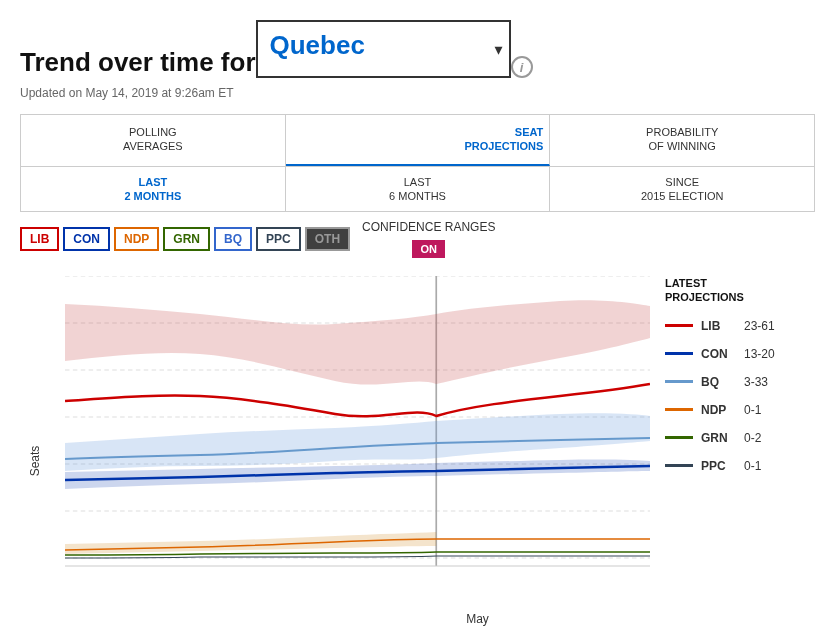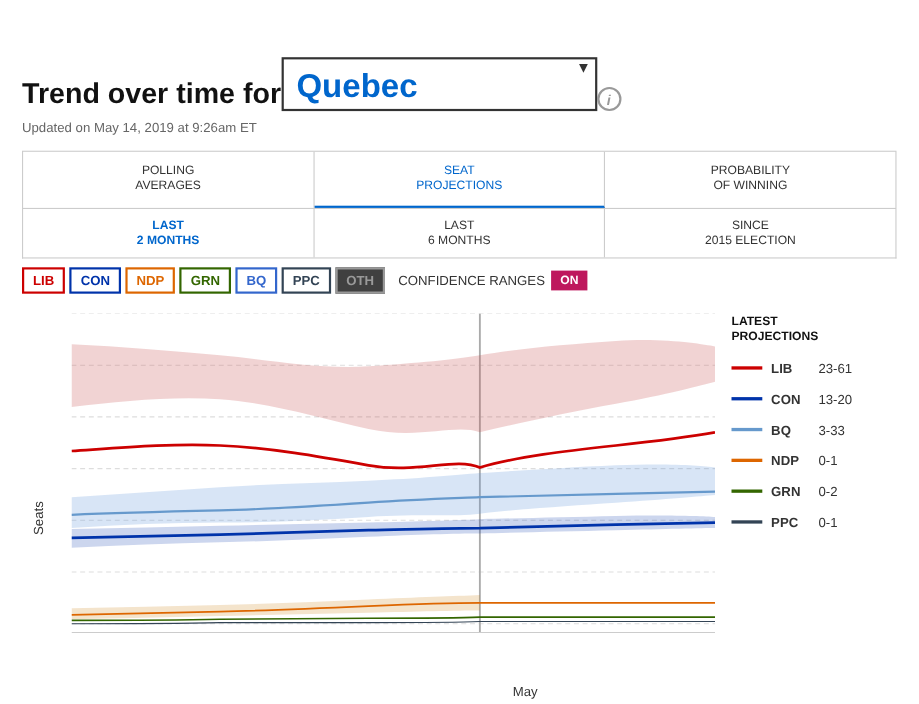--- a/index.html
+++ b/index.html
@@ -2,21 +2,21 @@
 <html><head>
   <meta charset="utf-8">
   <style>
     * { box-sizing: border-box; margin: 0; padding: 0; }
     body { font-family: Arial, sans-serif; background: #fff; width: 835px; min-height: 640px; overflow: hidden; }
 
     .container { padding: 20px 20px 10px 20px; }
 
     .title-row { display: flex; align-items: flex-end; gap: 0; margin-bottom: 8px; }
     .title-text { font-size: 26px; font-weight: bold; color: #111; }
-    .region-select { border: 2px solid #333; padding: 8px 30px 4px 12px; font-size: 30px; font-weight: bold; color: #0066cc; appearance: none; -webkit-appearance: none; cursor: pointer; position: relative; background: #fff; margin-top: 32px; }
+    .region-select { border: 2px solid #333; padding: 8px 30px 16px 12px; font-size: 26px; font-weight: bold; color: #0066cc; appearance: none; -webkit-appearance: none; cursor: pointer; position: relative; background: #fff; }
     .select-wrapper { position: relative; display: inline-block; }
     .select-wrapper::after { content: '▾'; position: absolute; right: 8px; top: 50%; transform: translateY(-50%); color: #333; pointer-events: none; font-size: 16px; }
     .info-icon { width: 22px; height: 22px; border: 2px solid #999; border-radius: 50%; display: flex; align-items: center; justify-content: center; color: #999; font-size: 13px; font-style: italic; font-weight: bold; cursor: pointer; }
 
     .updated-text { font-size: 12px; color: #666; margin-bottom: 14px; }
 
     .tabs-row { display: flex; border: 1px solid #ccc; margin-bottom: 0; }
     .tab { flex: 1; text-align: center; padding: 10px 6px; font-size: 11px; font-weight: normal; color: #333; cursor: pointer; border-right: 1px solid #ccc; text-transform: uppercase; line-height: 1.3; }
     .tab:last-child { border-right: none; }
     .tab.active { color: #0066cc; font-weight: bold; border-bottom: 2px solid #0066cc; }
@@ -29,21 +29,21 @@
     .party-filter-row { display: flex; align-items: center; gap: 4px; margin: 8px 0; flex-wrap: wrap; }
     .party-btn { padding: 3px 8px; font-size: 12px; font-weight: bold; border: 2px solid #ccc; background: #fff; cursor: pointer; }
     .party-btn.lib { border-color: #cc0000; color: #cc0000; }
     .party-btn.con { border-color: #0033aa; color: #0033aa; }
     .party-btn.ndp { border-color: #dd6600; color: #dd6600; }
     .party-btn.grn { border-color: #336600; color: #336600; }
     .party-btn.bq { border-color: #3366cc; color: #3366cc; }
     .party-btn.ppc { border-color: #334455; color: #334455; }
     .party-btn.oth { border-color: #999; color: #999; background: #404040; }
 
-    .confidence-toggle { display: flex; align-items: center; gap: 6px; margin-left: 8px; }
+    .confidence-toggle { display: flex; align-items: center; gap: 6px; margin-left: 8px; flex-direction: column; }
     .confidence-label { font-size: 12px; color: #333; text-transform: uppercase; }
     .toggle-on { background: #be185d; color: #fff; padding: 3px 8px; font-size: 11px; font-weight: bold; border: none; cursor: pointer; }
 
     .chart-legend-wrapper { display: flex; gap: 0; }
 
     .chart-area { flex: 1; position: relative; padding: 10px 0 30px 45px; }
     .chart-svg { width: 100%; height: 330px; }
 
     .y-axis-label { position: absolute; left: 0; top: 50%; transform: translateY(-50%) rotate(-90deg); font-size: 12px; color: #333; white-space: nowrap; }
 
@@ -72,21 +72,21 @@
         <option>Alberta</option>
       </select>
     </div>
     <div class="info-icon">i</div>
   </div>
 
   <div class="updated-text">Updated on May 14, 2019 at 9:26am ET</div>
 
   <div class="tabs-row">
     <div class="tab">POLLING<br>AVERAGES</div>
-    <div class="tab active" style="color:#0066cc;font-weight:normal;">SEAT<br>PROJECTIONS</div>
+    <div class="tab active" style="color:#0066cc;font-weight:bold;text-align:right;">SEAT<br>PROJECTIONS</div>
     <div class="tab">PROBABILITY<br>OF WINNING</div>
   </div>
 
   <div class="subtabs-row">
     <div class="subtab active" style="color:#0066cc;font-weight:bold;">LAST<br>2 MONTHS</div>
     <div class="subtab">LAST<br>6 MONTHS</div>
     <div class="subtab">SINCE<br>2015 ELECTION</div>
   </div>
 
   <div class="party-filter-row">

